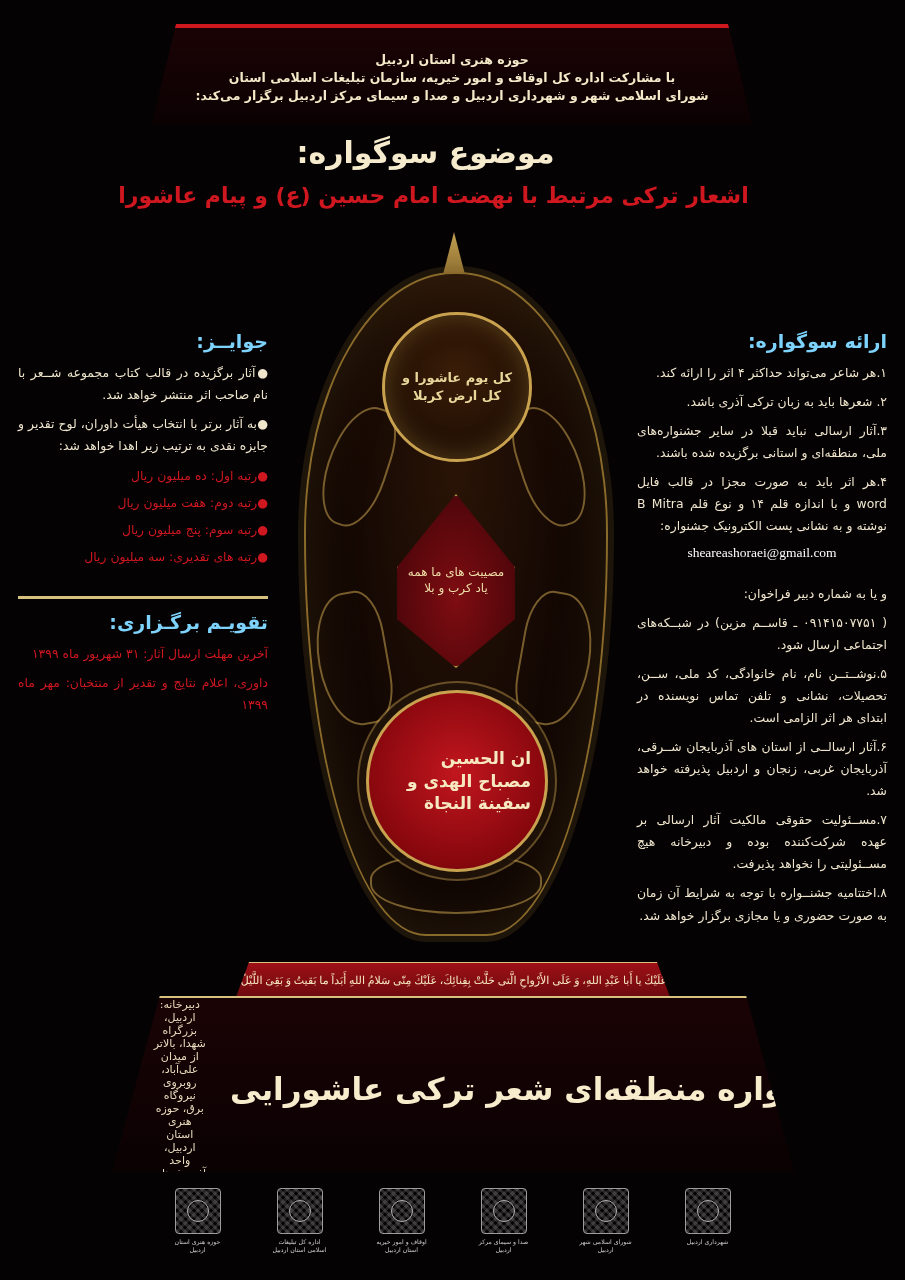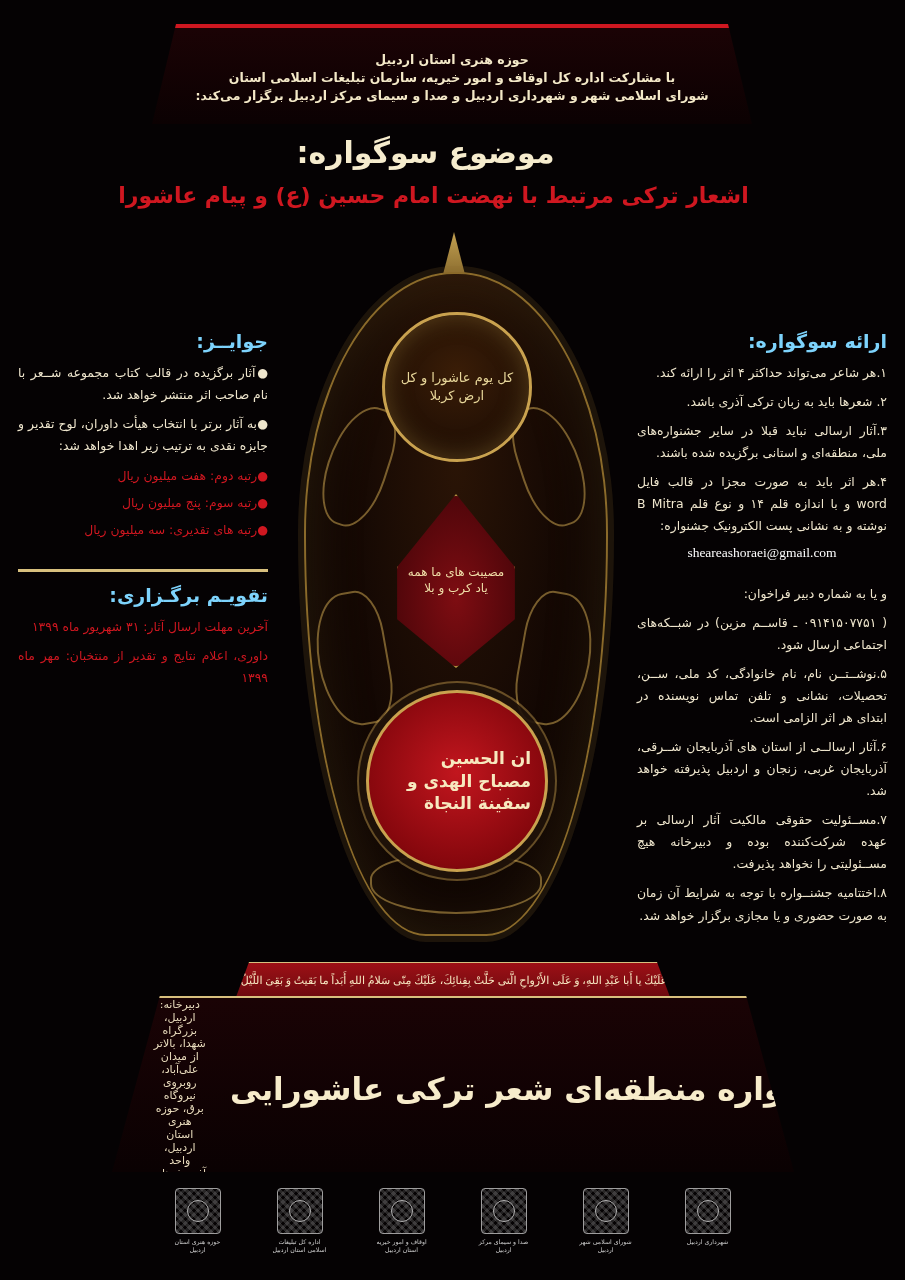--- a/index.html
+++ b/index.html
@@ -116,20 +116,21 @@
     width: 144px;
     height: 144px;
     border-radius: 50%;
     background: radial-gradient(circle at 50% 40%, #3a1d07, #140803);
     border: 3px solid #c9a martin;
     border: 3px solid #c9a24f;
     display: flex;
     align-items: center;
     justify-content: center;
     box-shadow: inset 0 0 26px rgba(200,160,70,0.35);
+    font-weight: bold;
   }
   .orn-medallion-text {
     font-size: 13px;
     color: #e8d79a;
     text-align: center;
     line-height: 1.35;
     direction: rtl;
     padding: 0 10px;
   }
   .orn-drop {
@@ -392,20 +393,21 @@
     <div class="rule-item">۵.نوشــتــن نام، نام خانوادگی، کد ملی، ســن، تحصیلات، نشانی و تلفن تماس نویسنده در ابتدای هر اثر الزامی است.</div>
     <div class="rule-item">۶.آثار ارسالــی از استان های آذربایجان شــرقی، آذربایجان غربی، زنجان و اردبیل پذیرفته خواهد شد.</div>
     <div class="rule-item">۷.مســئولیت حقوقی مالکیت آثار ارسالی بر عهده شرکت‌کننده بوده و دبیرخانه هیچ مســئولیتی را نخواهد پذیرفت.</div>
     <div class="rule-item">۸.اختتامیه جشنــواره با توجه به شرایط آن زمان به صورت حضوری و یا مجازی برگزار خواهد شد.</div>
   </div>
 
   <div class="col col-left">
     <div class="col-head">جوایــز:</div>
     <div class="prize-item">●آثار برگزیده در قالب کتاب مجموعه شــعر با نام صاحب اثر منتشر خواهد شد.</div>
     <div class="prize-item">●به آثار برتر با انتخاب هیأت داوران، لوح تقدیر و جایزه نقدی به ترتیب زیر اهدا خواهد شد:</div>
+    <div class="prize-rank">●رتبه اول: ده میلیون ریال</div>
     <div class="prize-rank">●رتبه دوم: هفت میلیون ریال</div>
     <div class="prize-rank">●رتبه سوم: پنج میلیون ریال</div>
     <div class="prize-rank">●رتبه های تقدیری: سه میلیون ریال</div>
 
     <div class="cal-sep"></div>
     <div class="col-head">تقویـم برگـزاری:</div>
     <div class="cal-block">
       <div class="cal-item">آخرین مهلت ارسال آثار: ۳۱ شهریور ماه ۱۳۹۹</div>
       <div class="cal-item">داوری، اعلام نتایج و تقدیر از منتخبان: مهر ماه ۱۳۹۹</div>
     </div>

